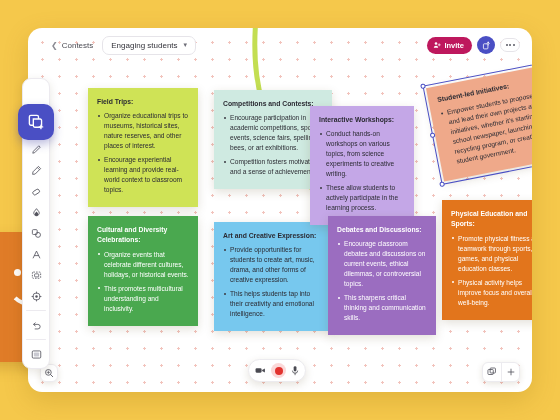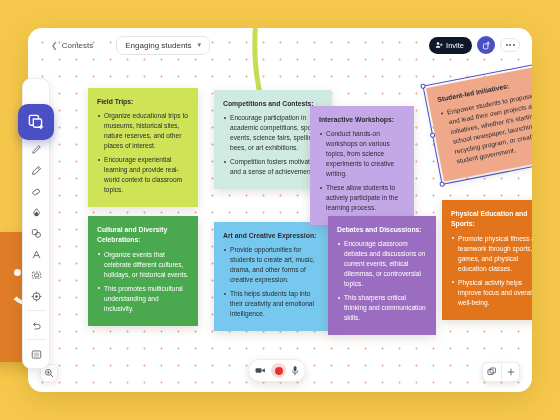--- a/index.html
+++ b/index.html
@@ -71,36 +71,36 @@
   .crumb {
     display:flex; align-items:center; gap:4px;
     margin-left:16px;
     font-size:8px; color:#4a4a52;
     padding:4px 7px;
     border-radius:6px;
   }
   .crumb .chev { font-size:8px; color:#8b8b93; }
   .pill-sel {
     display:flex; align-items:center; gap:6px;
-    margin-left:16px;
+    margin-left:2px;
     font-size:8px; color:#33333b;
     background:#fff;
     border:1px solid #e6e4e9;
     border-radius:7px;
     padding:4px 8px;
   }
   .pill-sel .caret { font-size:7px; color:#6d6d77; }
   .hdr-right {
     margin-left:auto; margin-right:12px;
     display:flex; align-items:center; gap:5px;
   }
   .btn-invite {
     display:flex; align-items:center; gap:3px;
-    background:#0f172a; color:#fff;
-    font-size:7.5px; font-weight:normal;
+    background:#be185d; color:#fff;
+    font-size:7.5px; font-weight:bold;
     border-radius:11px;
     padding:4px 8px 4px 6px;
   }
   .btn-round {
     width:18px; height:18px; border-radius:50%;
     background:#4a4fc4; color:#fff;
     display:flex; align-items:center; justify-content:center;
   }
   .btn-dots {
     width:20px; height:14px; border-radius:7px;

